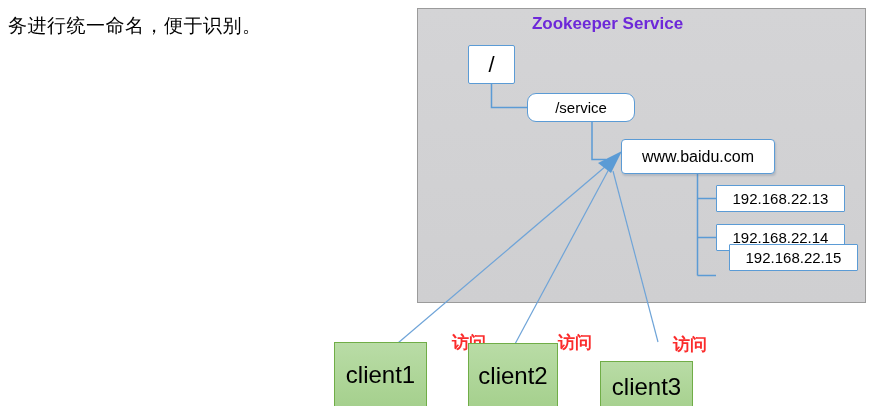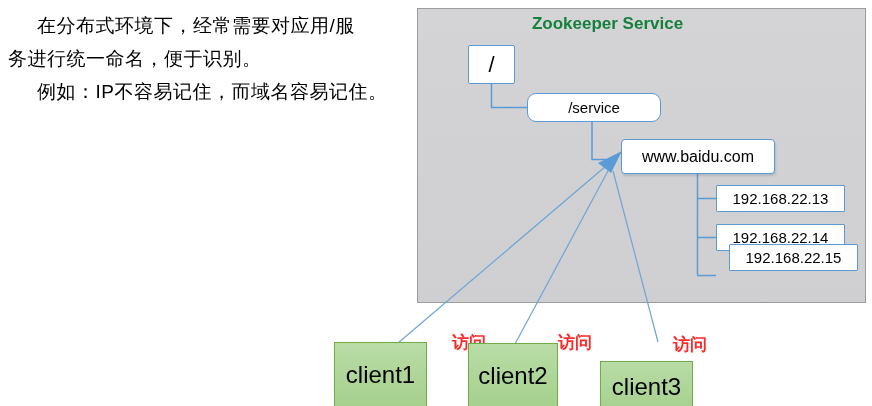--- a/index.html
+++ b/index.html
@@ -18,31 +18,31 @@
   .intro .indent{padding-left:29px;}
 
   
   .panel{
     position:absolute;left:417px;top:8px;width:449px;height:295px;
     background:linear-gradient(180deg,#d4d4d6 0%,#cfcfd1 100%);
     border:1px solid #9b9b9b;box-sizing:border-box;
   }
   .panel-title{
     position:absolute;left:417px;top:14px;width:381px;
-    text-align:center;font-weight:bold;font-size:17px;color:#15803d;
+    text-align:center;font-weight:bold;font-size:17px;color:#6d28d9;
   }
 
   
   .node{
     position:absolute;background:#ffffff;border:1.5px solid #5b9bd5;
     box-sizing:border-box;display:flex;align-items:center;justify-content:center;
     color:#000;
   }
   .node-root{left:468px;top:45px;width:47px;height:39px;font-size:22px;border-radius:2px;}
-  .node-service{left:527px;top:93px;width:134px;height:29px;font-size:15px;border-radius:9px;}
+  .node-service{left:527px;top:93px;width:108px;height:29px;font-size:15px;border-radius:9px;}
   .node-domain{left:621px;top:139px;width:154px;height:35px;font-size:16px;border-radius:4px;
     box-shadow:1px 2px 2px rgba(90,110,140,.25);}
   .node-ip{left:716px;width:129px;height:27px;font-size:15px;border-radius:1px;}
   .node-ip.ip0{top:185px;}
   .node-ip.ip1{top:224px;}
   .node-ip.ip2{top:244px;margin-left:13px;}
 
   
   svg.wires{position:absolute;left:0;top:0;width:872px;height:406px;pointer-events:none;}
 
@@ -63,23 +63,21 @@
     position:absolute;color:#fb2b2b;font-weight:bold;font-size:17px;white-space:nowrap;margin-top:20px;
   }
   .access.a0{left:452px;top:311px;}
   .access.a1{left:558px;top:311px;}
   .access.a2{left:673px;top:313px;}
 </style>
 </head>
 <body>
 
 <div class="intro">
-  <div class="line indent">在分布式环境下，经常需要对应用/服</div>
   <div class="line">务进行统一命名，便于识别。</div>
-  <div class="line indent">例如：IP不容易记住，而域名容易记住。</div>
 </div>
 
 <div class="panel"></div>
 <div class="panel-title">Zookeeper Service</div>
 
 <svg class="wires" viewBox="0 0 872 406">
 
   <polyline points="491.5,84 491.5,107.5 527,107.5" fill="none" stroke="#5b9bd5" stroke-width="1.5"></polyline>
 
   <polyline points="592,122 592,159.5 606,159.5" fill="none" stroke="#5b9bd5" stroke-width="1.5"></polyline>

